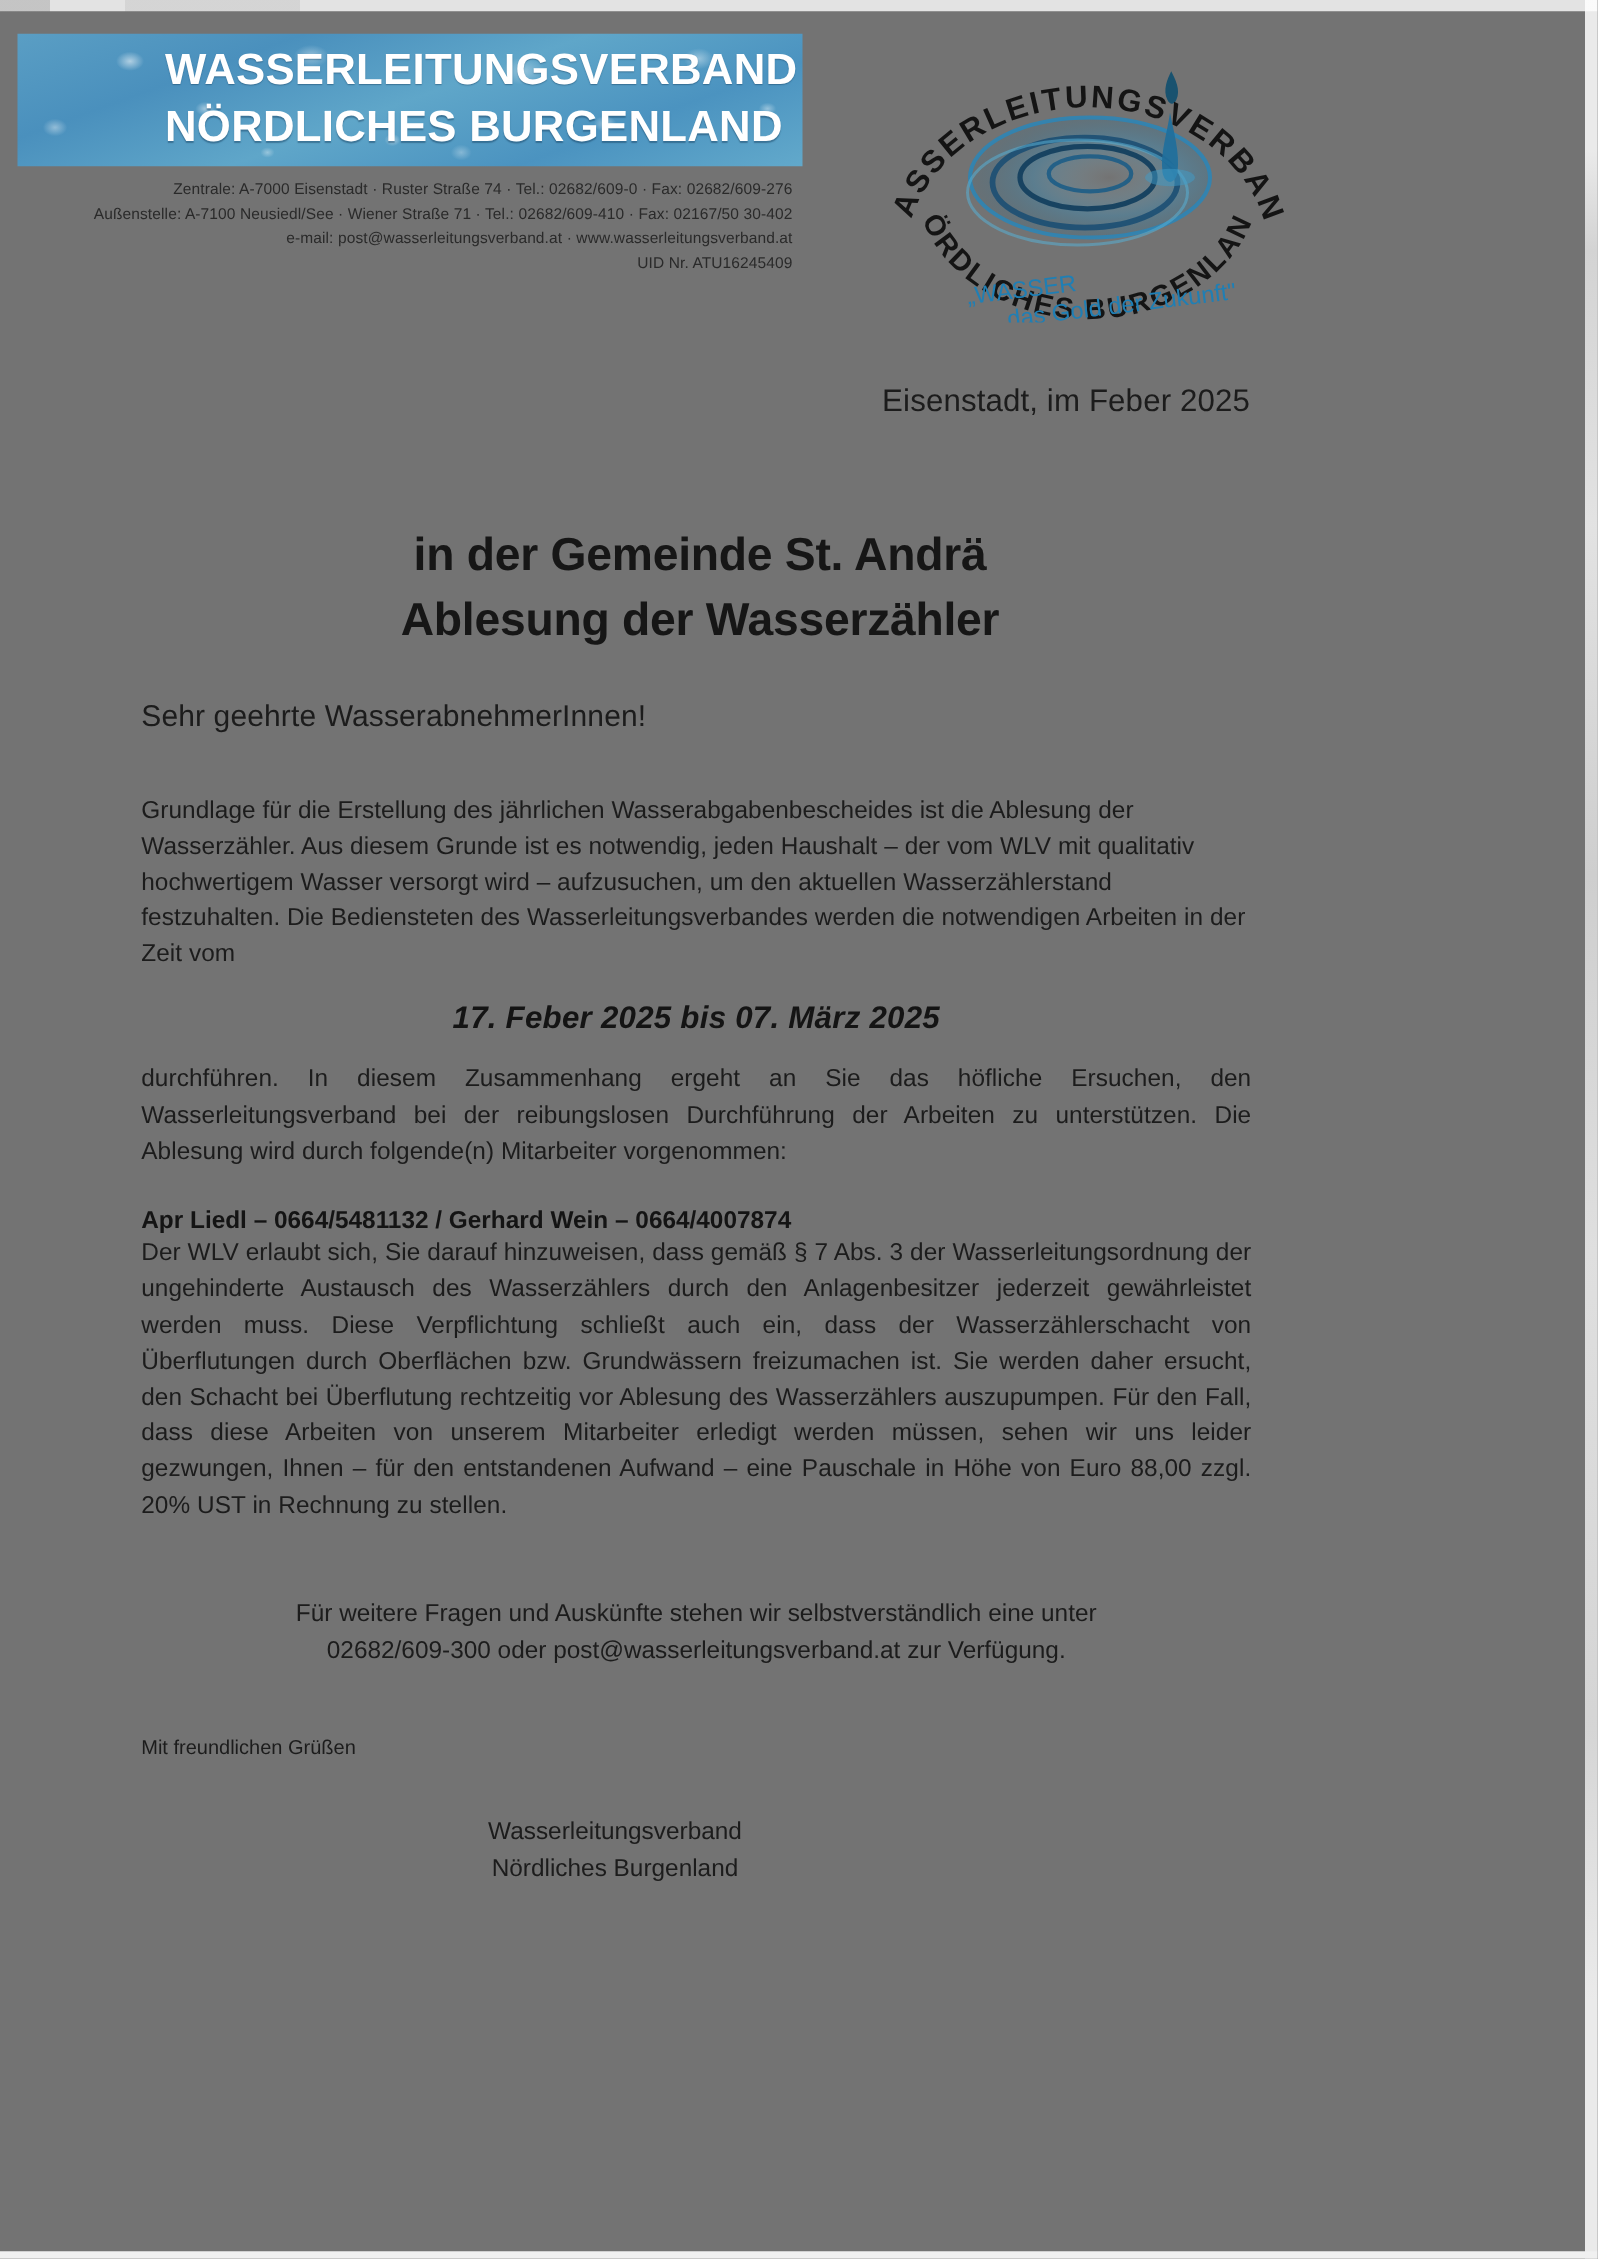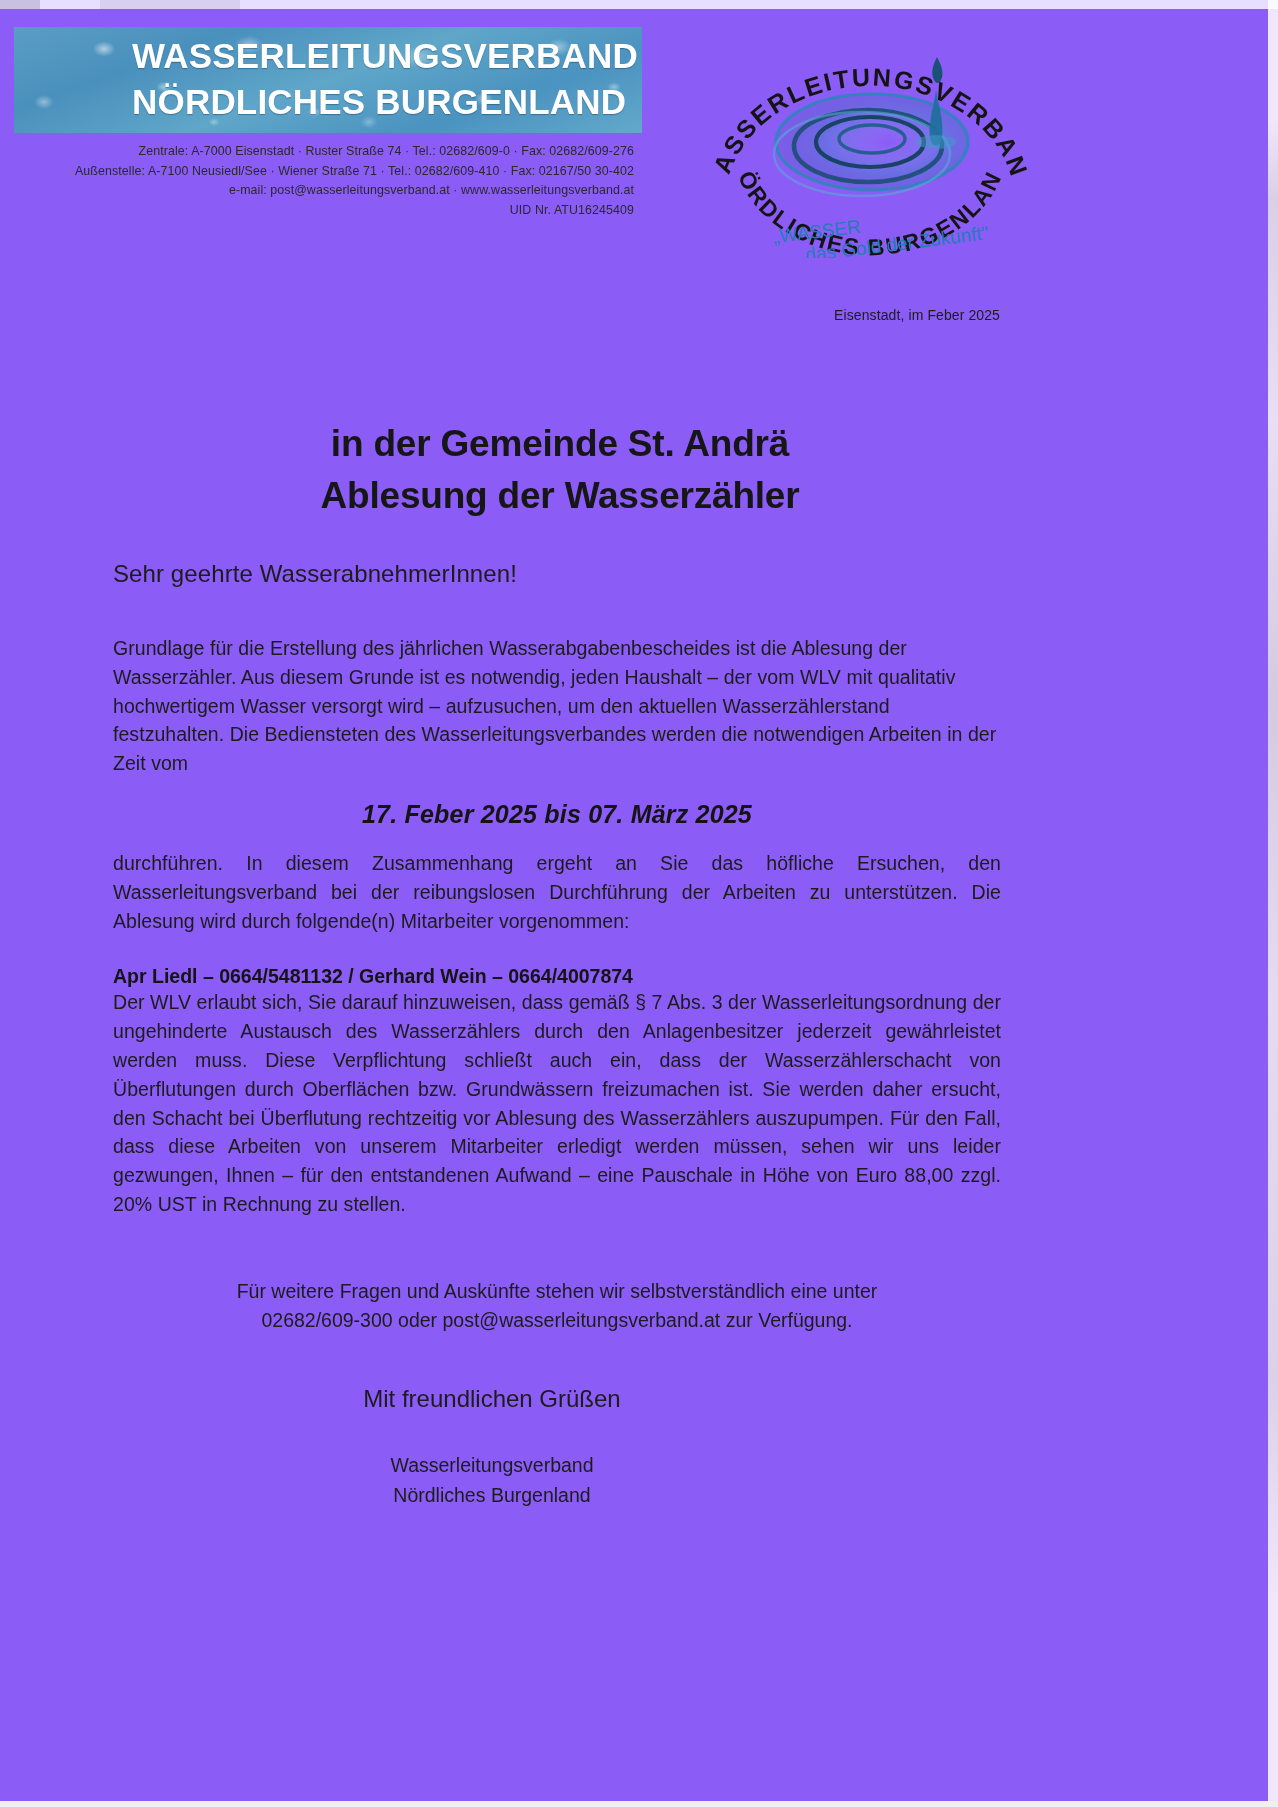--- a/index.html
+++ b/index.html
@@ -8,21 +8,21 @@
     background: #ffffff;
   }
   body {
     font-family: "Liberation Sans", sans-serif;
     color: #1c1c1c;
   }
   .page {
     position: relative;
     width: 1278px;
     height: 1807px;
-    background: #8b5cf6;
+    background: #737373;
     overflow: hidden;
   }
 
   
   .scan-edge-top {
     position: absolute;
     top: 0; left: 0;
     width: 1278px; height: 9px;
     background: linear-gradient(90deg,#d9d9d9 0 40px,#ffffff 40px 100px,#ededed 100px 240px,#ffffff 240px 100%);
     opacity: .8;
@@ -111,21 +111,21 @@
   }
   .slogan svg { display: block; }
 
   
   .dateline {
     position: absolute;
     left: 0;
     top: 307px;
     width: 1000px;
     text-align: right;
-    font-size: 14px;
+    font-size: 25px;
     color: #1c1c1c;
     letter-spacing: .1px;
   }
 
   
   .title {
     position: absolute;
     left: 110px;
     top: 393px;
     width: 900px;
@@ -190,22 +190,21 @@
     margin-top: 58px;
     text-align: center;
     font-size: 19.5px;
     line-height: 29.5px;
     color: #1c1c1c;
     padding: 0 52px;
   }
   .closing .cl { display: block; }
   .regards {
     margin-top: 48px;
-    text-align: center;
-    font-size: 24px;
+    font-size: 16px;
     line-height: 29.5px;
     color: #1c1c1c;
     padding-right: 130px;
   }
   .signature {
     margin-top: 38px;
     text-align: center;
     font-size: 19.5px;
     line-height: 29.5px;
     color: #1c1c1c;

